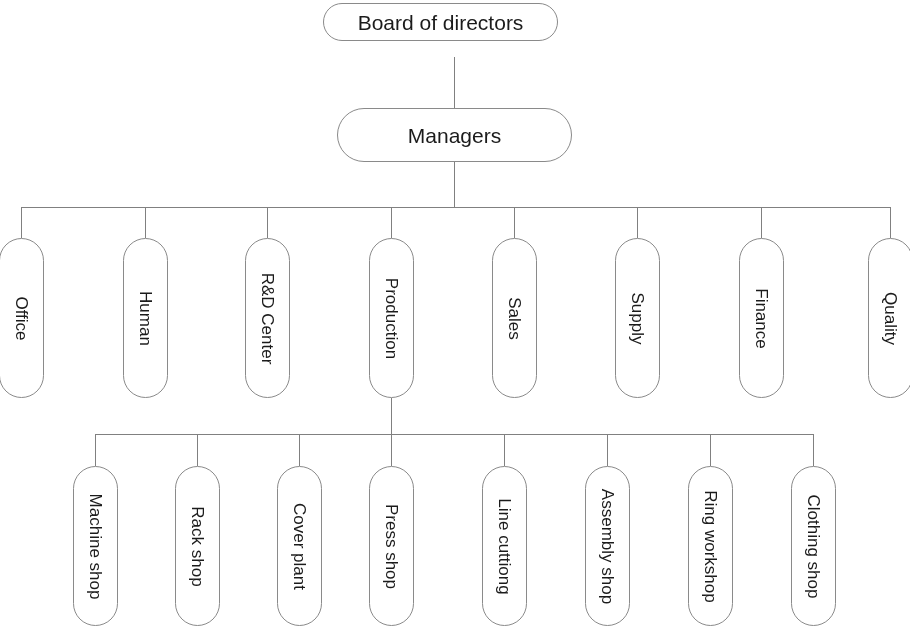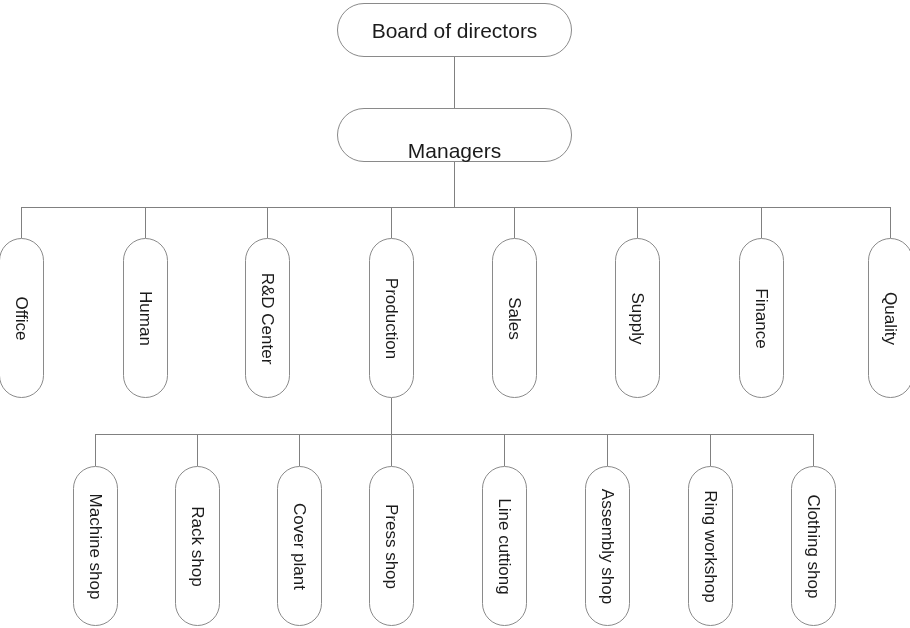--- a/index.html
+++ b/index.html
@@ -57,27 +57,27 @@
     line-height: 1;
     transform: rotate(90deg);
     transform-origin: center center;
   }
 </style>
 </head>
 <body>
 
 <div id="org-chart">
 
-  <div class="node node-root" style="left:337px; top:3px; width:235px; height:54px;">
+  <div class="node node-root" style="left:323px; top:3px; width:235px; height:38px;">
     <span class="node-label-h">Board of directors</span>
   </div>
 
   <div class="conn conn-v" style="left:454px; top:57px; height:51px;"></div>
 
-  <div class="node node-root" style="left:337px; top:108px; width:235px; height:54px;align-items:flex-end;">
+  <div class="node node-root" style="left:337px; top:108px; width:235px; height:54px;">
     <span class="node-label-h">Managers</span>
   </div>
 
   <div class="conn conn-v" style="left:454px; top:162px; height:45px;"></div>
 
   <div class="conn conn-h" style="left:21px; top:207px; width:870px;"></div>
 
   <div class="conn conn-v" style="left:21px;  top:207px; height:31px;"></div>
   <div class="conn conn-v" style="left:145px; top:207px; height:31px;"></div>
   <div class="conn conn-v" style="left:267px; top:207px; height:31px;"></div>

